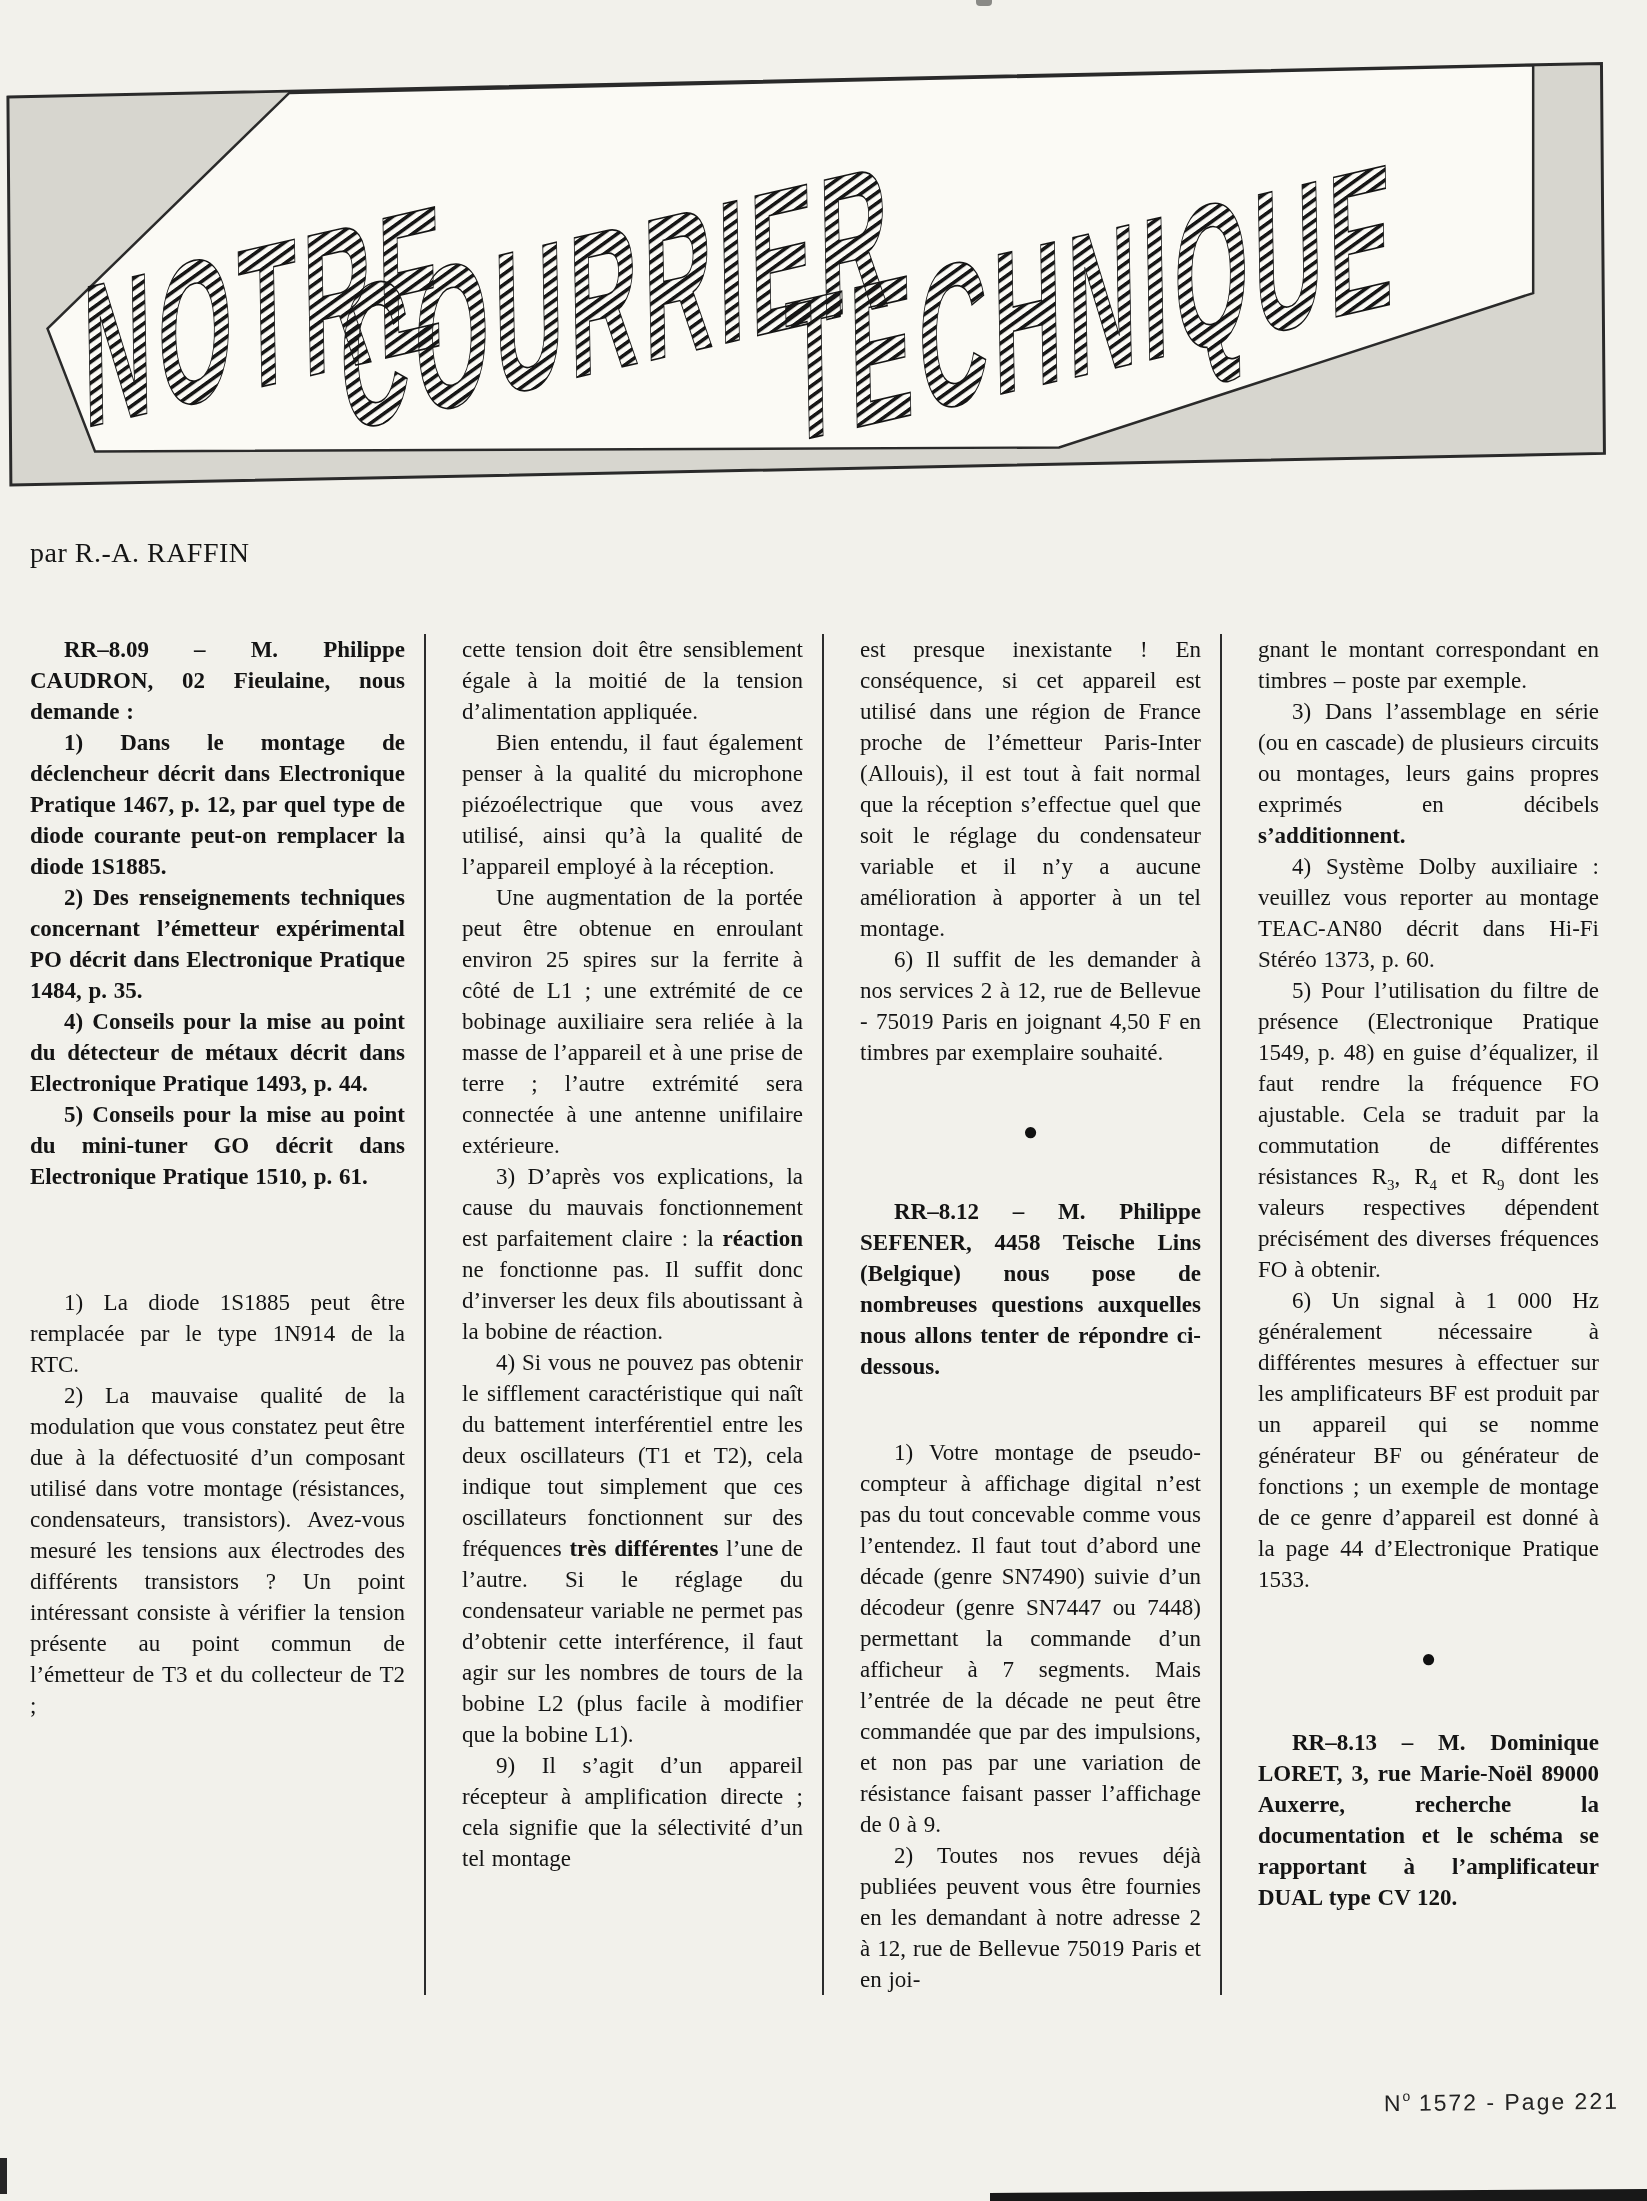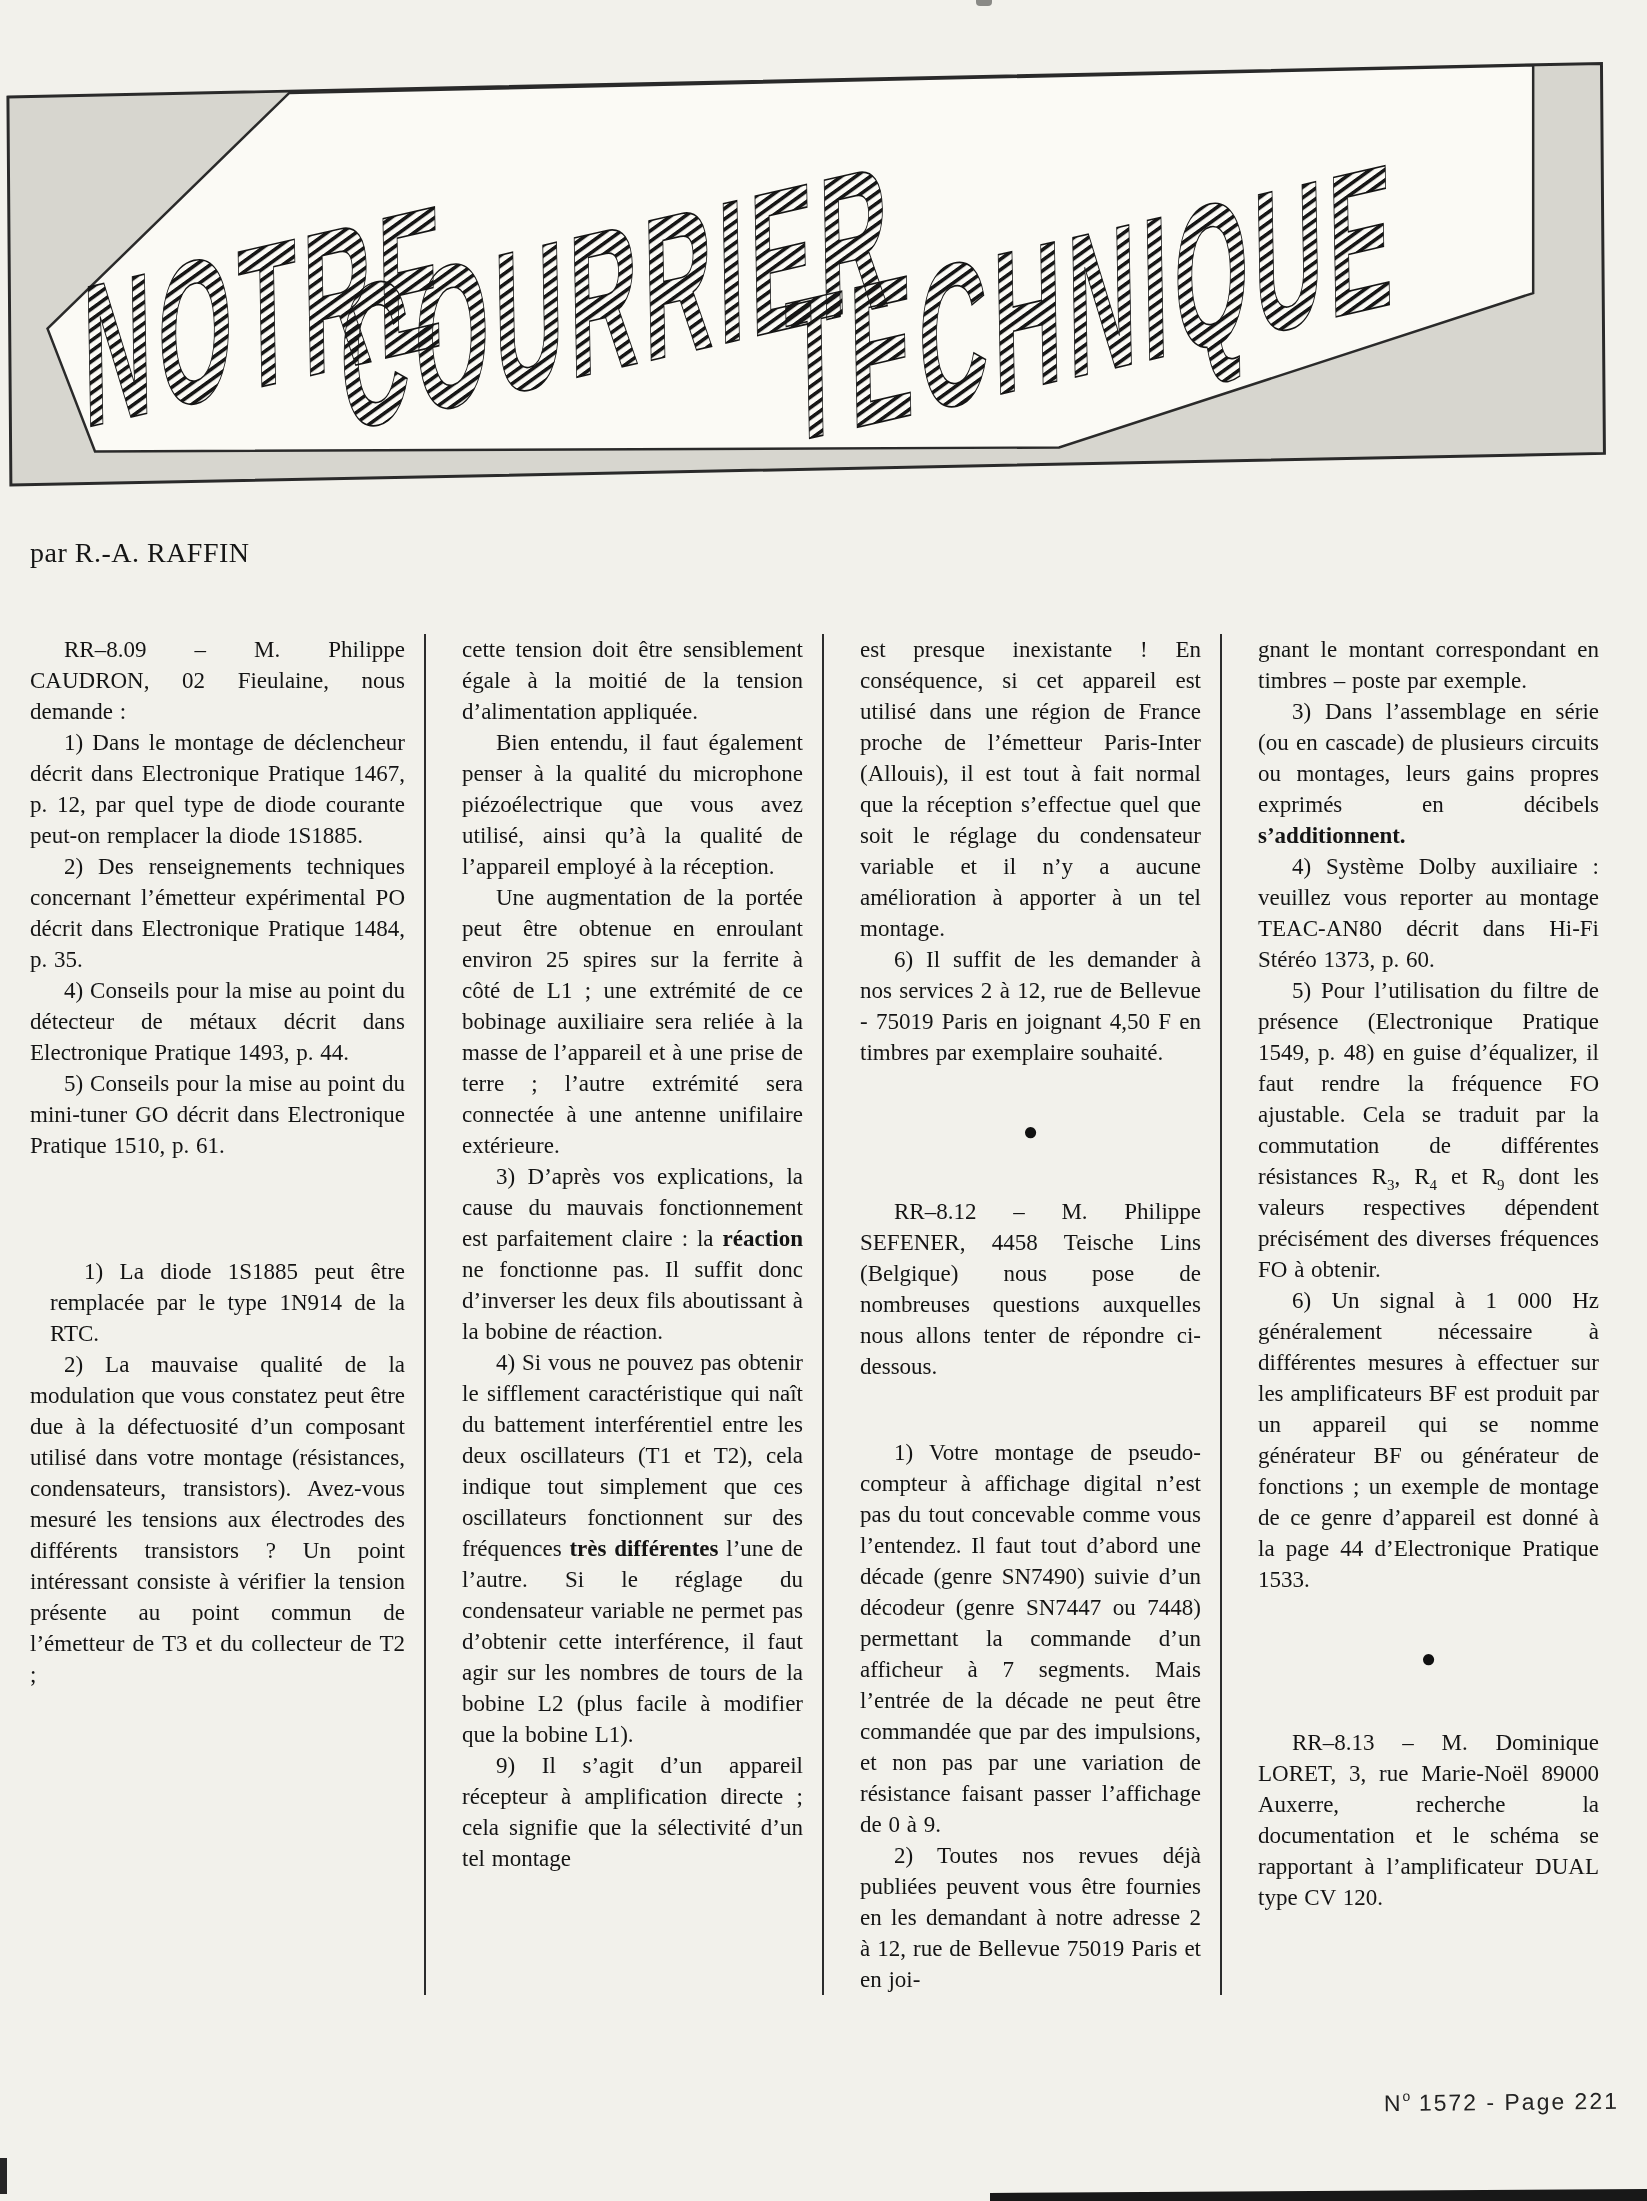--- a/index.html
+++ b/index.html
@@ -22,23 +22,23 @@
     display:grid;grid-template-columns:1fr 1fr 1fr 1fr;
   }
   .col{padding:0 19px 0 21px;}
   .col:first-child{padding-left:4px;}
   .col + .col{border-left:2.5px solid #2c2c2c;padding-left:36px;}
   .col p{
     margin:0;text-align:justify;
     font-size:23px;line-height:31px;color:#141414;
     word-spacing:1px;
   }
-  .col p.q{font-weight:400;}
+  .col p.q{font-weight:700;}
   .col p.indent{text-indent:34px;}
-  .col p.gap{margin-top:95px;margin-left:20px;}
+  .col p.gap{margin-top:95px;}
   .col p.gap-sm{margin-top:55px;}
   .col p.sep{
     text-align:center;text-indent:0;margin:51px 0;
     font-size:26px;line-height:26px;color:#111;
   }
   sub{font-size:15px;line-height:0;}
   
   .footer{
     position:absolute;top:2087px;right:28px;
     font-family:"Liberation Sans",sans-serif;font-size:23px;color:#222;

